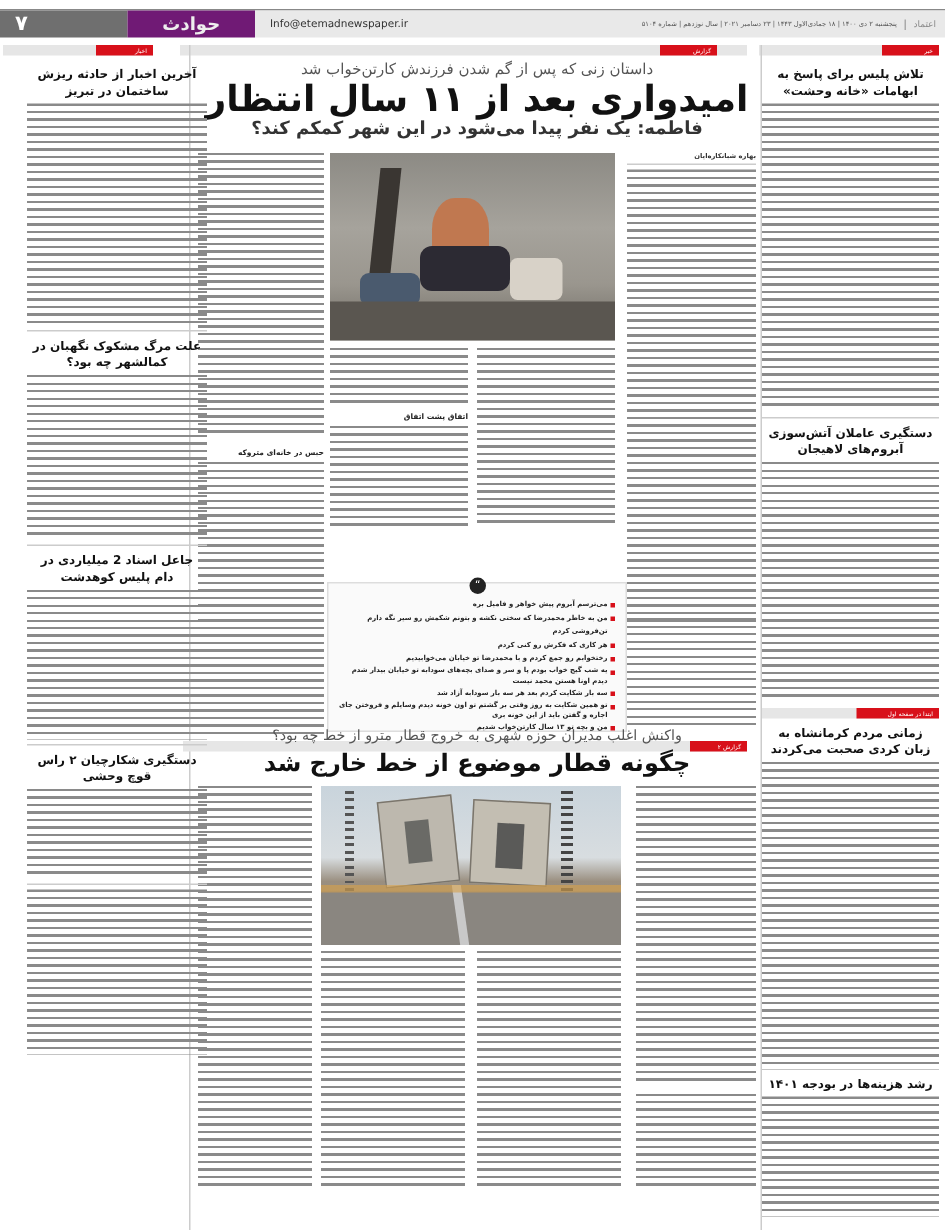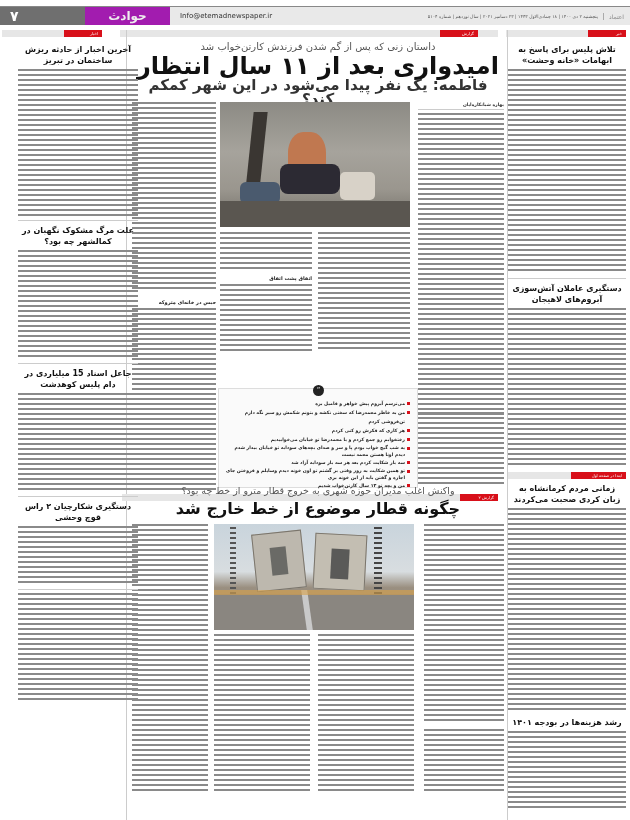--- a/index.html
+++ b/index.html
@@ -1,34 +1,34 @@
 <!DOCTYPE html>
 <html><head>
 <meta charset="utf-8">
 <style>
 *{box-sizing:border-box;margin:0;padding:0}
 body{width:630px;height:820px;background:#fff;font-family:"DejaVu Sans",sans-serif;overflow:hidden;position:relative;direction:rtl;color:#222}
 .topbar{position:absolute;top:6px;left:0;width:630px;height:19px;display:flex;direction:ltr;border-top:1px solid #888}
 .tb-num{width:85px;background:#6f6f6f;color:#fff;font-size:14px;font-weight:bold;display:flex;align-items:center;padding-left:10px}
-.tb-sec{width:85px;background:#a21caf;color:#eee;font-size:12px;font-weight:bold;display:flex;align-items:center;justify-content:center}
+.tb-sec{width:85px;background:#701a75;color:#eee;font-size:12px;font-weight:bold;display:flex;align-items:center;justify-content:center}
 .tb-rest{flex:1;background:#e9e9e9;display:flex;align-items:center;justify-content:space-between;padding:0 6px;font-size:6px;color:#333}
 .tb-email{font-size:7px;color:#333;padding-left:4px}
 .tb-date{font-size:4.5px;direction:rtl;color:#555}
 .tb-logo{font-size:6px;color:#888;border-left:1px solid #aaa;padding-left:5px;margin-left:5px}
 .tagbar{position:absolute;top:30px;height:7px;background:#e6e6e6}
 .tag{position:absolute;top:0;right:0;height:7px;background:#d8101a;color:#fff;font-size:4px;padding:0 4px;line-height:7px;min-width:38px}
 .col{position:absolute;overflow:hidden}
 .vline{position:absolute;width:1px;background:#ccc}
 .hline{position:absolute;height:1px;background:#ccc}
 .sh{font-weight:bold;font-size:8px;text-align:center;line-height:11px;color:#111;margin:4px 2px 3px}
 .txt{font-size:3.6px;line-height:5px;color:#444;text-align:justify;word-break:break-all}
 .lines{background:repeating-linear-gradient(to bottom,#8a8a8a 0,#8a8a8a 1.6px,transparent 1.6px,transparent 5px)}
 .kick{font-size:10px;color:#555;text-align:center;line-height:14px}
 .main-h{font-size:24px;font-weight:bold;text-align:center;line-height:24px;color:#111}
-.deck{font-size:15px;font-weight:bold;text-align:center;color:#333;line-height:14px}
+.deck{font-size:12px;font-weight:bold;text-align:center;color:#333;line-height:14px}
 .img{position:absolute;overflow:hidden}
 .quote{position:absolute;border:1px solid #ddd;background:#fafafa}
 .q-item{font-size:4.6px;line-height:9px;color:#222;font-weight:bold;padding-right:6px;position:relative}
 .q-item:before{content:"";position:absolute;right:1px;top:3px;width:3px;height:3px;background:#d8101a}
 .subsm{font-size:5px;font-weight:bold;color:#222;margin:3px 0}
 .author{font-size:4.5px;font-weight:bold;color:#333;border-bottom:1px solid #ccc;padding-bottom:2px;margin-bottom:3px}
 </style>
 </head>
 <body>
 
@@ -167,21 +167,21 @@
     <div class="sh">آخرین اخبار از حادثه ریزش ساختمان در تبریز</div>
     <div class="txt lines" style="height:148px;color:transparent">مدیر کل مدیریت بحران استانداری آذربایجان شرقی از مجموع شدن ۱۵ نفر و فوت ۵ نفر در حادثه ریزش ساختمان در خیابان ملی تبریز خبر داد. به گفته وی آخرین وضعیت حادثه ریزش ساختمان در تبریز در حال بررسی است.</div>
   </div>
   <div class="hline" style="position:relative;width:100%;margin:3px 0"></div>
   <div>
     <div class="sh">علت مرگ مشکوک نگهبان در کمالشهر چه بود؟</div>
     <div class="txt lines" style="height:110px;color:transparent">معاون هماهنگ کننده فرماندهی انتظامی استان البرز گفت نگهبان یک شرکت در منطقه کمالشهر به دلیل استنشاق گاز مونواکسید کربن جان خود را از دست داده است.</div>
   </div>
   <div class="hline" style="position:relative;width:100%;margin:3px 0"></div>
   <div>
-    <div class="sh">جاعل اسناد 15 میلیاردی در دام پلیس کوهدشت</div>
+    <div class="sh">جاعل اسناد 2 میلیاردی در دام پلیس کوهدشت</div>
     <div class="txt lines" style="height:100px;color:transparent">فرمانده انتظامی لرستان از دستگیری جاعل اسناد ملکی به ارزش ۱۰ میلیارد ریال در شهرستان کوهدشت خبر داد. وی گفت متهم در بازجویی به جرم خود اعتراف کرد.</div>
   </div>
   <div class="hline" style="position:relative;width:100%;margin:3px 0"></div>
   <div>
     <div class="sh">دستگیری شکارچیان ۲ راس قوچ وحشی</div>
     <div class="txt lines" style="height:60px;color:transparent">رئیس اداره حفاظت محیط زیست شهرستان از دستگیری شکارچیان غیرمجاز خبر داد. این افراد با در اختیار داشتن سلاح شکاری اقدام به شکار دو راس قوچ وحشی کرده بودند.</div>
   </div>
   <div class="hline" style="position:relative;width:100%;margin:3px 0"></div>
   <div>
     <div class="txt lines" style="height:110px;color:transparent">فرمانده انتظامی شهرستان اهواز از دستگیری سارقان مسلح خبر داد. این افراد پس از تیراندازی به سمت ماموران دستگیر شدند و تعدادی سلاح و مهمات از آنها کشف شد.</div>

